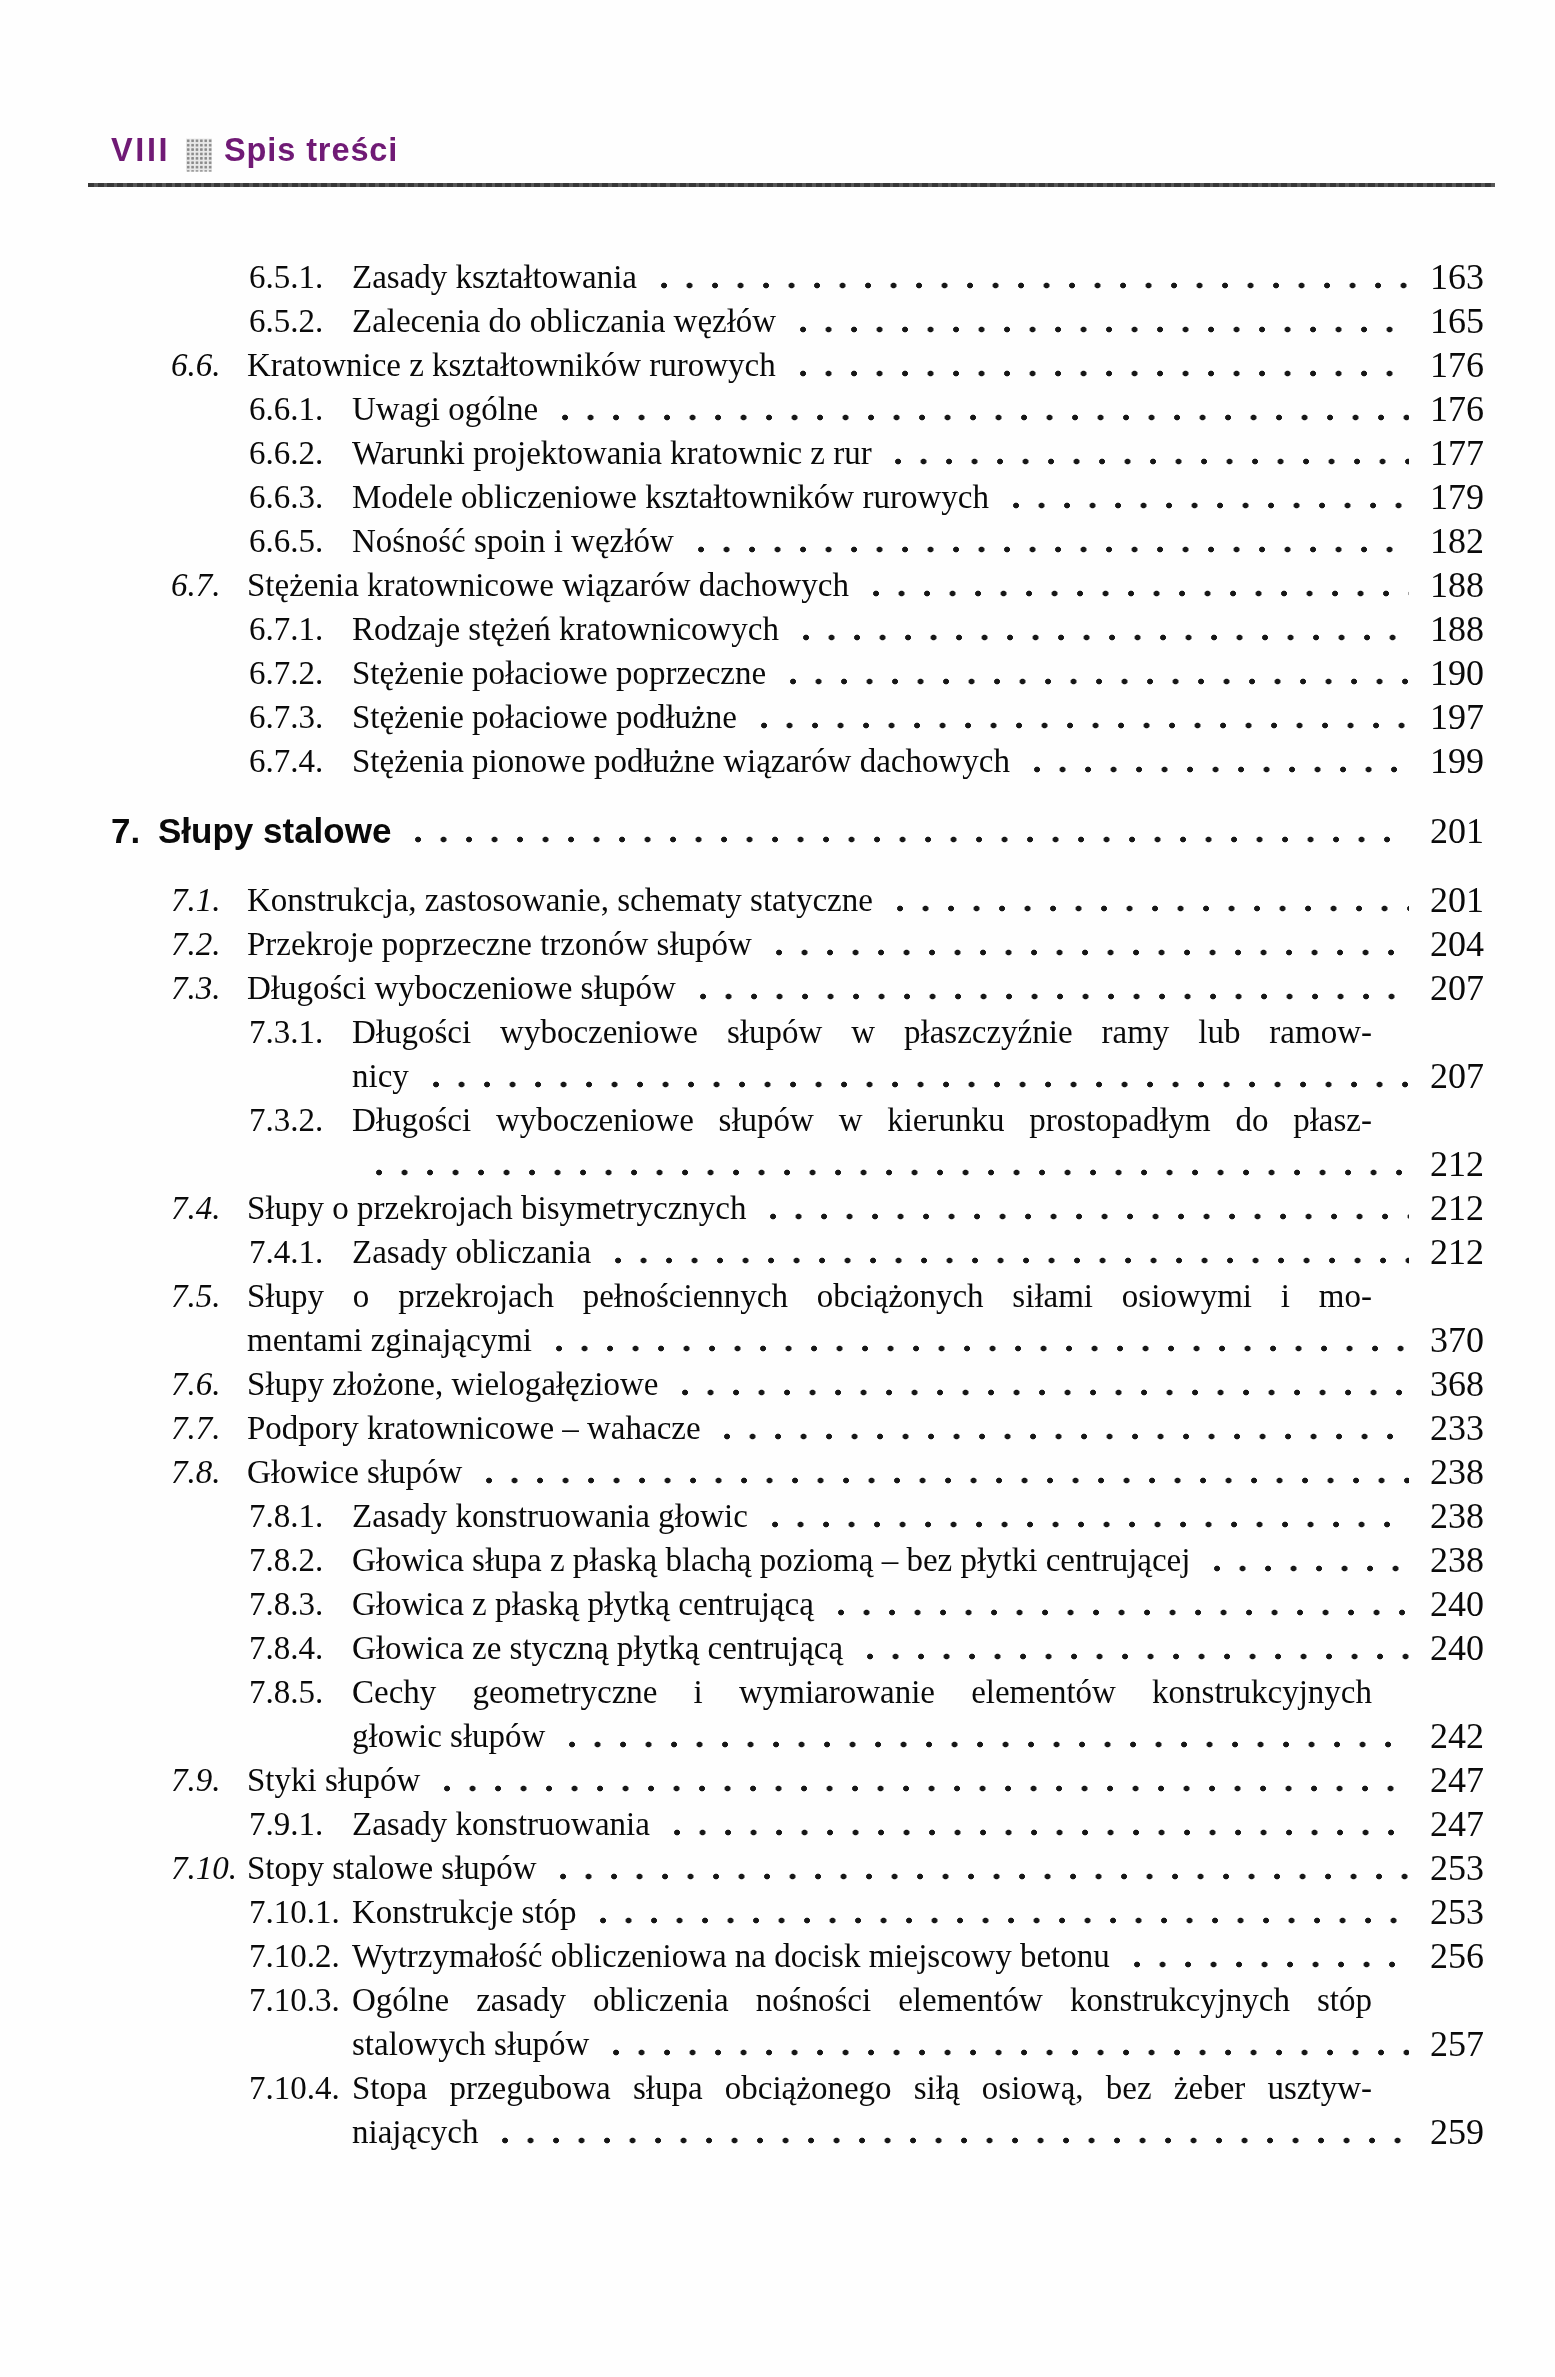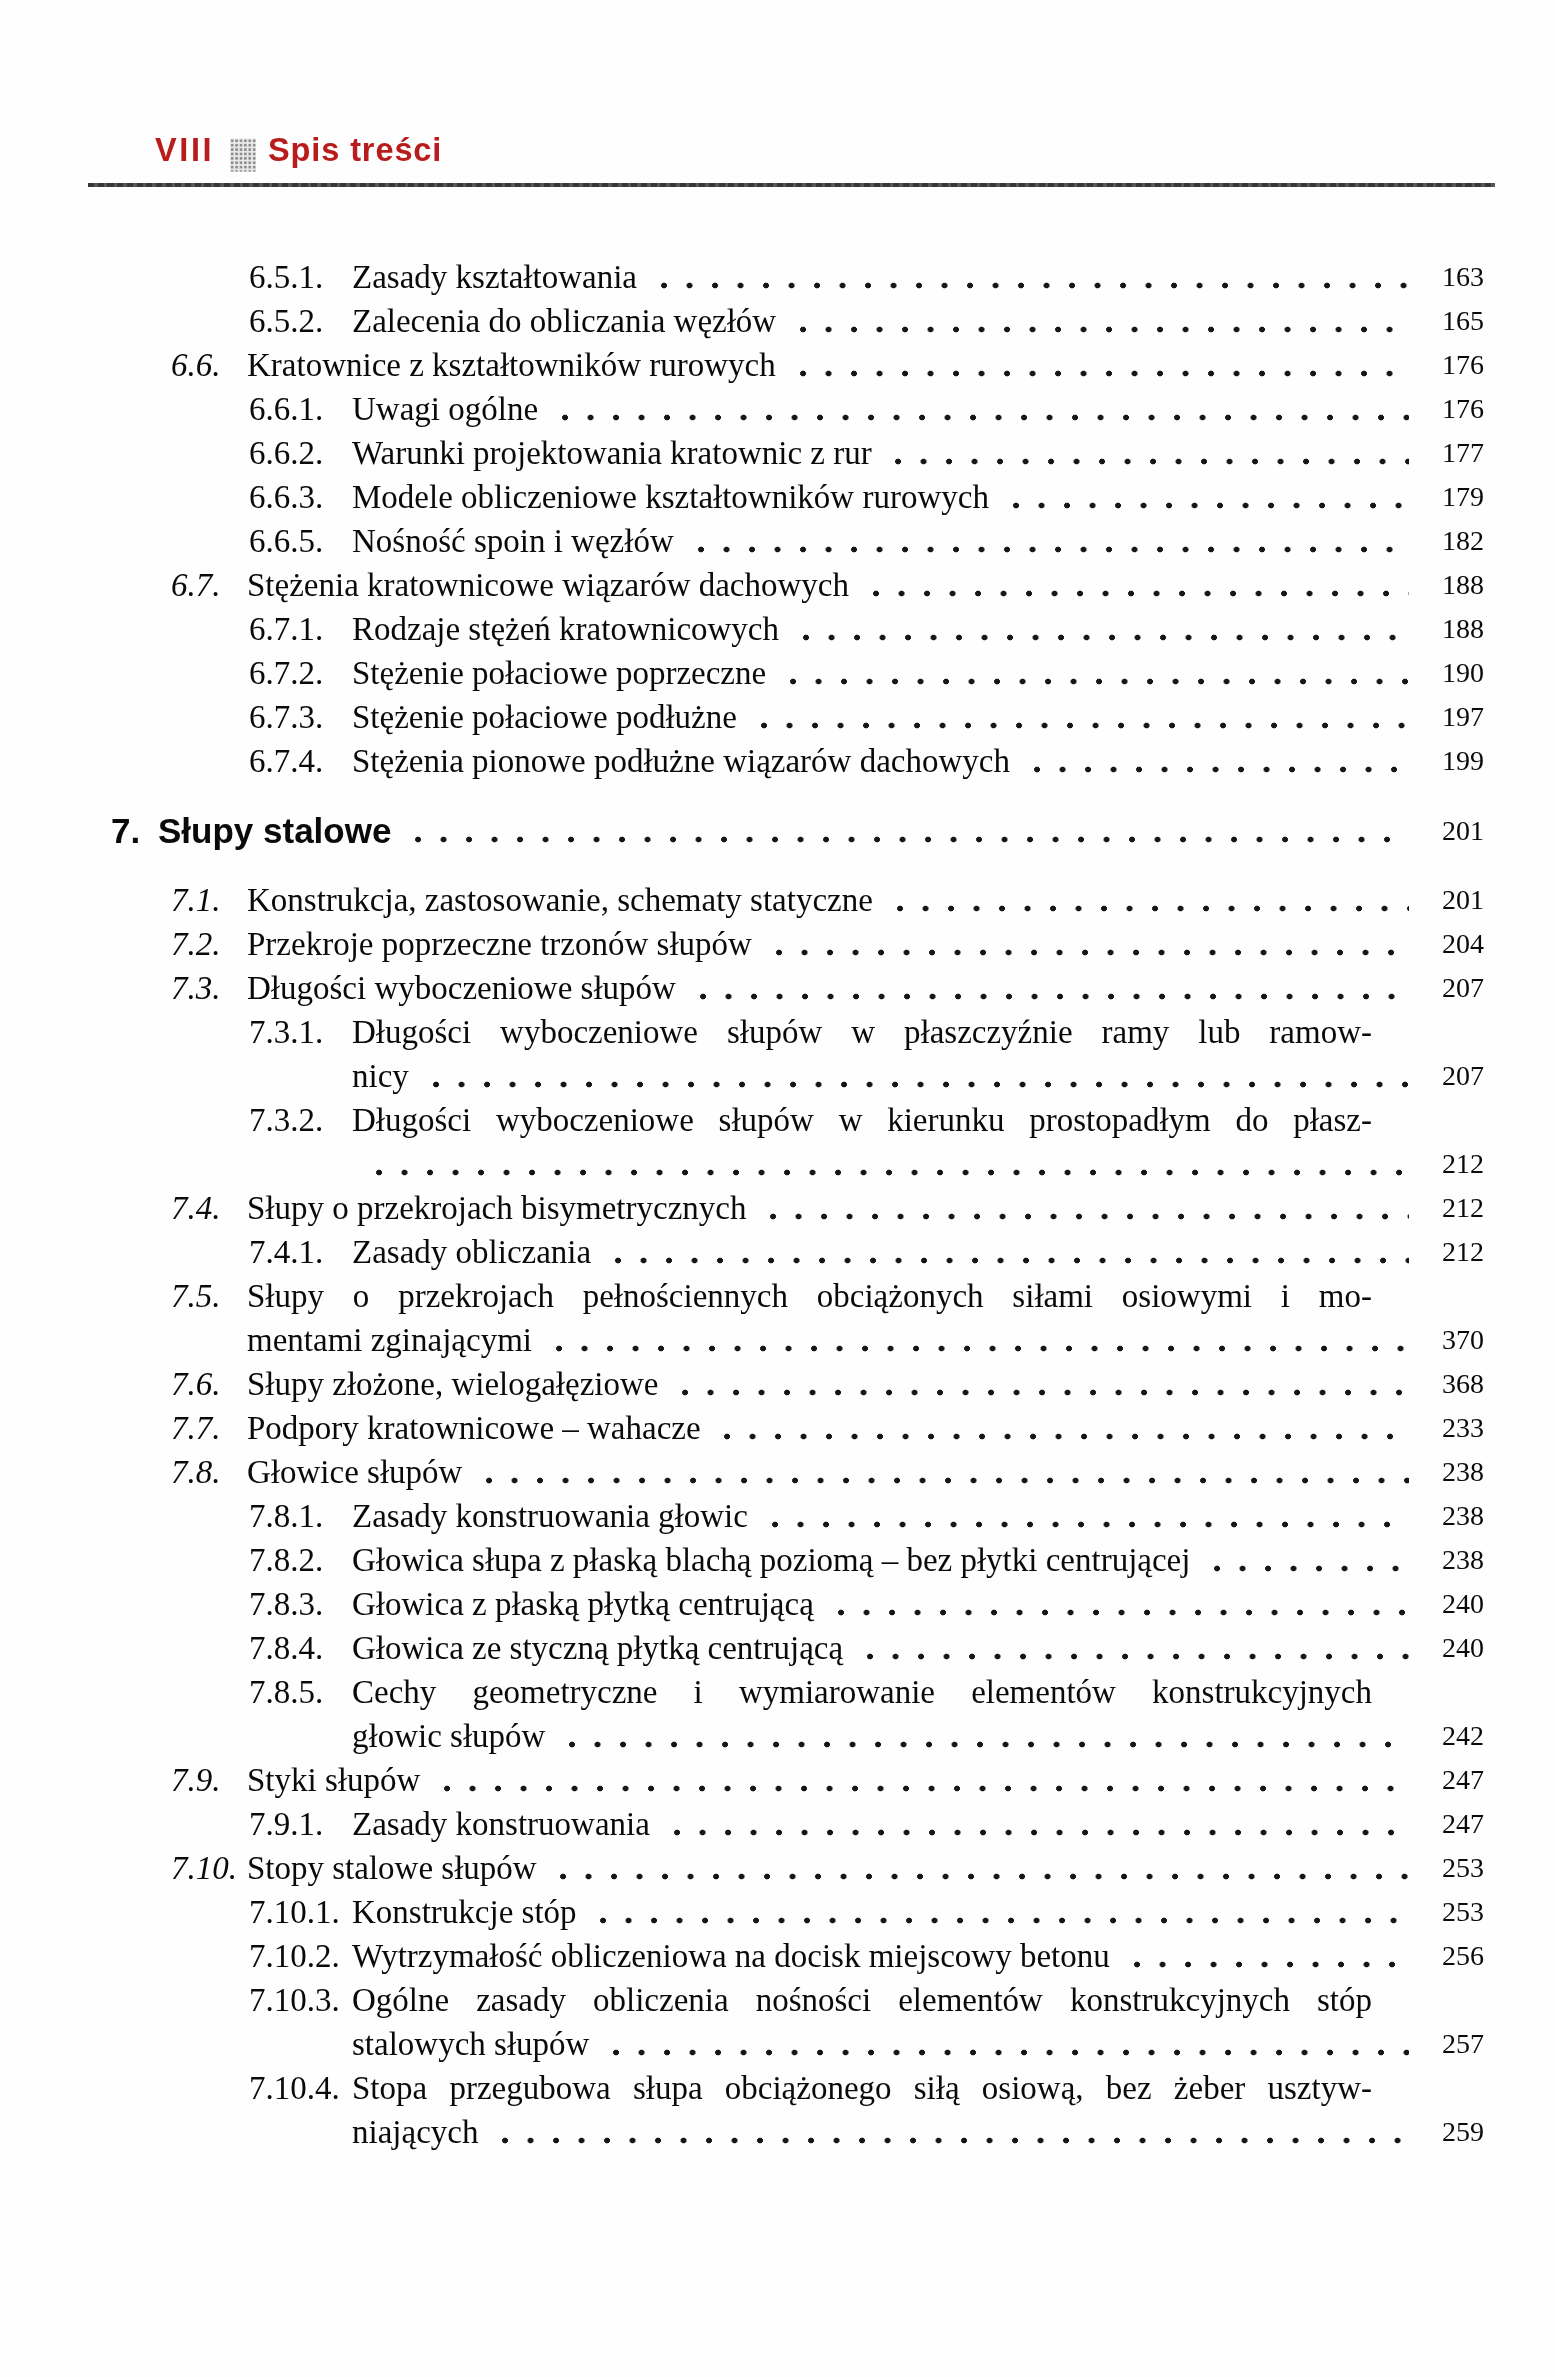--- a/index.html
+++ b/index.html
@@ -12,22 +12,21 @@
     overflow: hidden;
   }
   .page { position: absolute; inset: 0; background: #fefefe; }
 
   
   .header {
     position: absolute; top: 132px; left: 111px; right: 66px;
     display: flex; align-items: flex-end;
     font-family: "Liberation Sans", sans-serif;
     font-weight: bold; font-size: 32.5px; letter-spacing: 0.9px;
-    color: #b91c1c;
-    margin-left: 44px;
+    color: #701a75;
   }
   .roman { letter-spacing: 2.6px; }
   .halftone-square {
     width: 25.5px; height: 33px;
     margin: 0 12.3px 0 16px;
     align-self: flex-end;
     transform: translateY(2.6px);
     background-color: #e8e8e8;
     background-image: radial-gradient(circle, #8a8a8a 1.2px, transparent 1.5px);
     background-size: 4.4px 4.4px;
@@ -67,21 +66,21 @@
   .leader {
     flex: 1; min-width: 23px;
     margin: 0 12.3px 0 8.8px;
     background-image: radial-gradient(circle, #161616 2.6px, transparent 3.2px);
     background-size: 25.5px 7px;
     background-repeat: repeat-x;
     background-position: left 5.3px bottom 9.7px;
   }
   .pg {
     min-width: 63px; text-align: right; white-space: nowrap;
-    font-family: "Liberation Serif", serif; font-weight: normal; font-size: 28px;
+    font-family: "Liberation Serif", serif; font-weight: normal; font-size: 36px;
   }
 </style>
 </head>
 <body>
 
 <div class="page">
 
   <div class="header">
     <span class="roman">VIII</span>
     <span class="halftone-square"></span>

